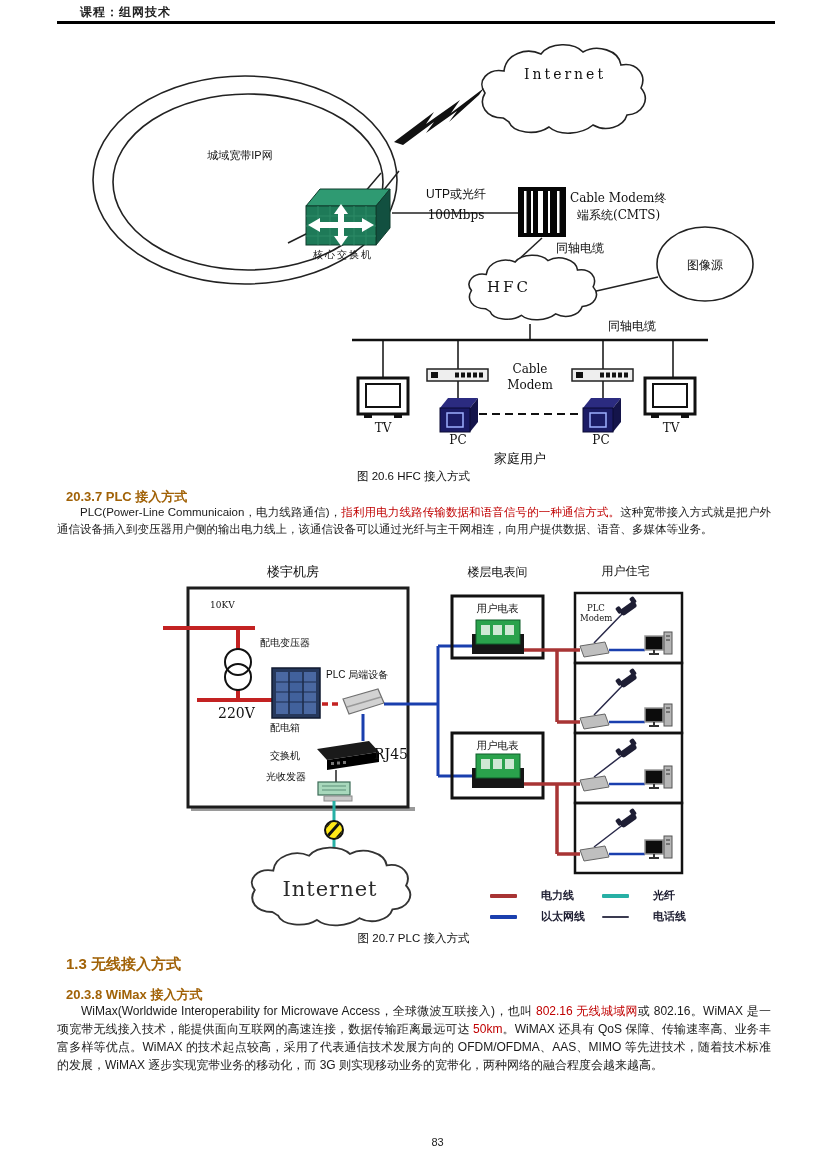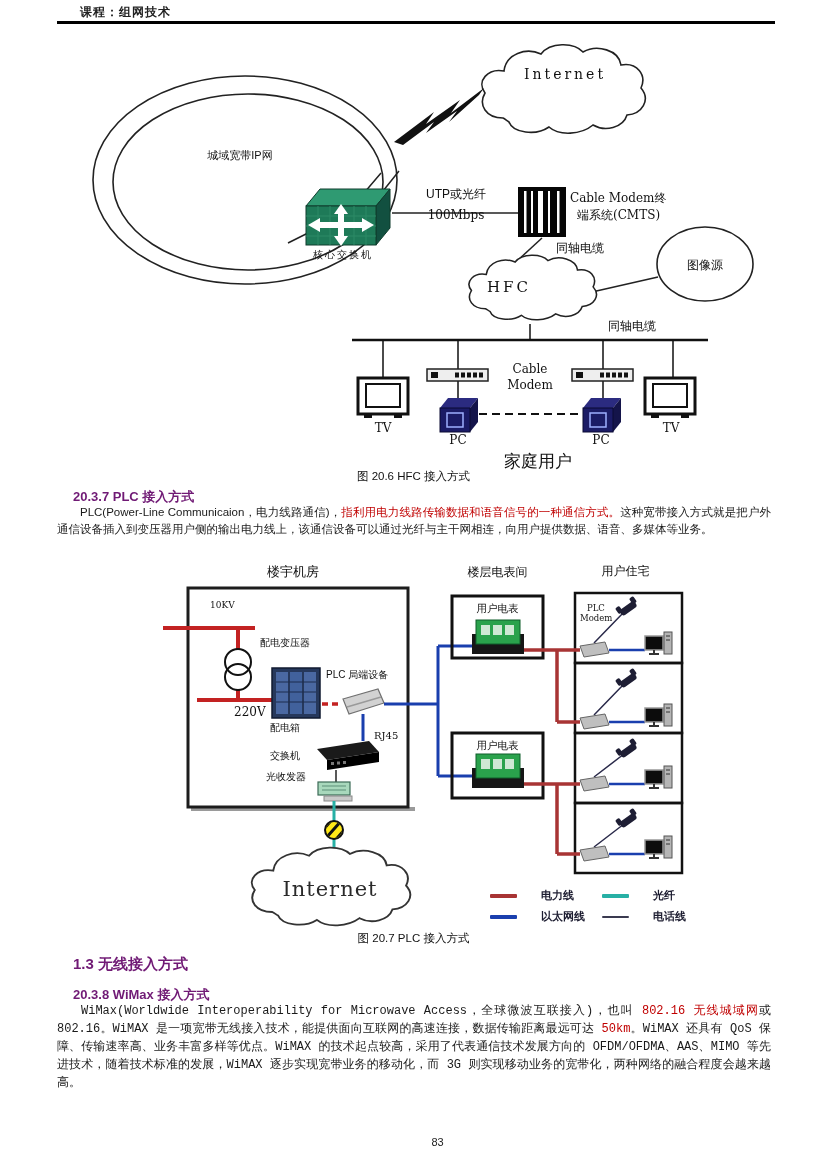--- a/index.html
+++ b/index.html
@@ -8,26 +8,26 @@
   .hdr-text{position:absolute;left:80px;top:4px;font-size:12px;font-weight:bold;color:#222;letter-spacing:1px;}
   .hdr-rule{position:absolute;left:57px;top:21px;width:718px;height:3px;background:#000;}
   .fig{position:absolute;}
   .fig-hfc{left:80px;top:40px;width:690px;height:430px;}
   .fig-plc{left:150px;top:558px;width:545px;height:395px;}
   .fig svg{position:absolute;left:0;top:0;}
   .lbl{position:absolute;white-space:nowrap;color:#111;font-weight:normal;font-size:12px;}
   .lbl.ctr{text-align:center;}
   .serif{font-family:"DejaVu Serif","Liberation Serif",serif;}
   .caption{position:absolute;left:0;width:827px;text-align:center;font-size:11.5px;color:#111;}
-  .heading{position:absolute;left:73px;font-weight:bold;color:#701a75;}
+  .heading{position:absolute;left:66px;font-weight:bold;color:#a16207;}
   .h-small{font-size:13px;}
   .h-big{font-size:15px;}
   .para{position:absolute;left:57px;width:714px;text-align:justify;text-indent:2em;color:#1a1a1a;}
   .para-plc{top:504px;font-size:11.5px;line-height:17px;}
-  .para-wimax{top:1002px;font-size:12px;line-height:18px;font-family:Liberation Mono, monospace;}
+  .para-wimax{top:1002px;font-size:12px;line-height:18px;}
   .red{color:#c00000;}
   .pageno{position:absolute;left:0;top:1136px;width:827px;text-align:center;font-size:11px;color:#222;padding-left:24px;}
   .legend-item{position:absolute;display:flex;align-items:center;gap:24px;}
   .legend-swatch{width:27px;height:4px;border-radius:1px;}
   .legend-swatch.thin{height:2px;}
   .legend-label{font-size:11px;font-weight:bold;color:#1c1c30;white-space:nowrap;}
 </style>
 </head>
 <body>
 
@@ -144,21 +144,21 @@
     <span class="lbl ctr serif" style="left:399px;top:238px;width:60px;font-size:15px;letter-spacing:3px;">HFC</span>
     <span class="lbl ctr" style="left:585px;top:217px;width:80px;">图像源</span>
     <span class="lbl" style="left:528px;top:278px;">同轴电缆</span>
     <span class="lbl ctr" style="left:213px;top:208px;width:100px;font-size:10px;letter-spacing:2px;">核心交换机</span>
     <span class="lbl ctr serif" style="left:425px;top:322px;width:50px;">Cable</span>
     <span class="lbl ctr serif" style="left:425px;top:338px;width:50px;">Modem</span>
     <span class="lbl ctr serif" style="left:280px;top:381px;width:46px;">TV</span>
     <span class="lbl ctr serif" style="left:568px;top:381px;width:46px;">TV</span>
     <span class="lbl ctr serif" style="left:355px;top:393px;width:46px;">PC</span>
     <span class="lbl ctr serif" style="left:498px;top:393px;width:46px;">PC</span>
-    <span class="lbl ctr" style="left:413px;top:410px;width:90px;font-size:17px;">家庭用户</span>
+    <span class="lbl ctr" style="left:395px;top:410px;width:90px;font-size:13px;">家庭用户</span>
   </div>
 
   <div class="caption" style="top:469px;">图 20.6 HFC 接入方式</div>
 
   <div class="heading h-small" style="top:488px;">20.3.7 PLC 接入方式</div>
   <div class="para para-plc"><span>PLC(Power-Line Communicaion，电力线路通信)，</span><span class="red">指利用电力线路传输数据和语音信号的一种通信方式。</span><span>这种宽带接入方式就是把户外通信设备插入到变压器用户侧的输出电力线上，该通信设备可以通过光纤与主干网相连，向用户提供数据、语音、多媒体等业务。</span></div>
 
   <div class="fig fig-plc">
     <svg width="545" height="395" viewBox="0 0 545 395">
       <defs>
@@ -307,24 +307,24 @@
           <rect x="-11" y="-7" width="5" height="7" rx="1.5" fill="#1e1e34"></rect>
           <rect x="6" y="-7" width="5" height="7" rx="1.5" fill="#1e1e34"></rect>
       </g>
     </svg>
 
     <span class="lbl ctr" style="left:93px;top:5px;width:100px;font-size:13px;">楼宇机房</span>
     <span class="lbl ctr" style="left:300px;top:6px;width:95px;">楼层电表间</span>
     <span class="lbl ctr" style="left:433px;top:5px;width:85px;">用户住宅</span>
     <span class="lbl serif" style="left:60px;top:42px;font-size:9px;">10KV</span>
     <span class="lbl" style="left:110px;top:78px;font-size:10px;">配电变压器</span>
-    <span class="lbl serif" style="left:68px;top:147px;font-size:12px;margin-left:16px;">220V</span>
+    <span class="lbl serif" style="left:68px;top:147px;font-size:14px;">220V</span>
     <span class="lbl" style="left:120px;top:163px;font-size:10px;">配电箱</span>
     <span class="lbl" style="left:176px;top:110px;font-size:10px;">PLC 局端设备</span>
-    <span class="lbl serif" style="left:224px;top:172px;font-size:10px;">RJ45</span>
+    <span class="lbl serif" style="left:224px;top:188px;font-size:14px;">RJ45</span>
     <span class="lbl" style="left:120px;top:191px;font-size:10px;">交换机</span>
     <span class="lbl" style="left:116px;top:212px;font-size:10px;">光收发器</span>
     <span class="lbl ctr" style="left:310px;top:44px;width:75px;font-size:10.5px;">用户电表</span>
     <span class="lbl ctr" style="left:310px;top:181px;width:75px;font-size:10.5px;">用户电表</span>
     <span class="lbl serif" style="left:437px;top:45px;font-size:8.5px;">PLC</span>
     <span class="lbl serif" style="left:430px;top:55px;font-size:8.5px;">Modem</span>
     <span class="lbl ctr serif" style="left:100px;top:319px;width:160px;font-size:21px;letter-spacing:1px;color:#2a2a2a;">Internet</span>
 
     <div class="legend-item" style="left:340px;top:330px;">
       <span class="legend-swatch" style="background: rgb(168, 52, 52);"></span>

